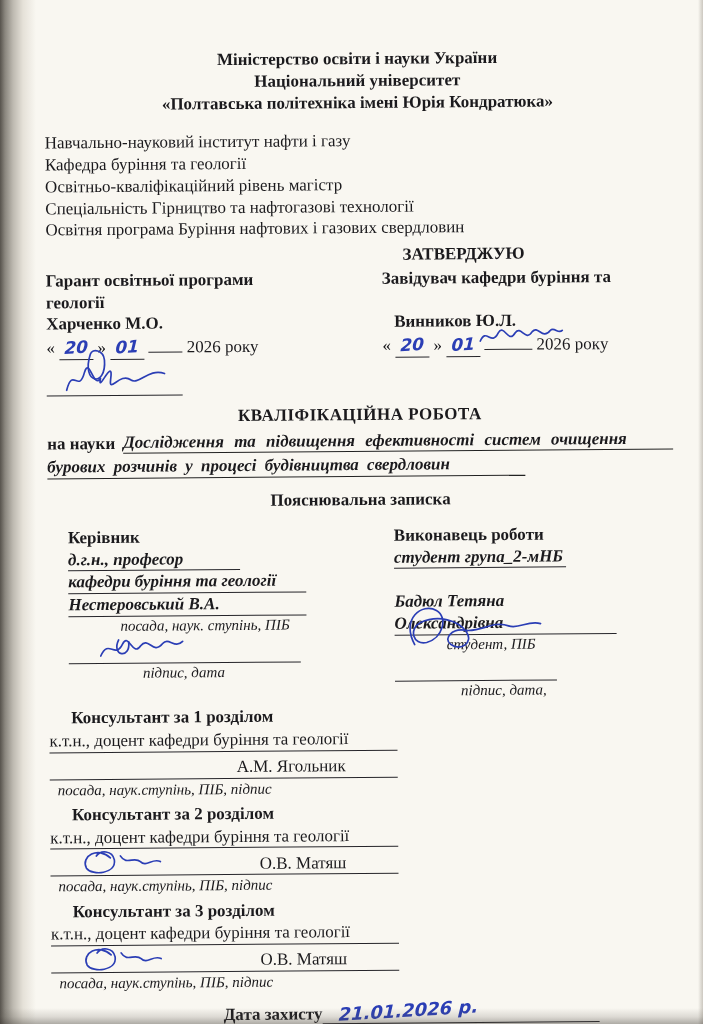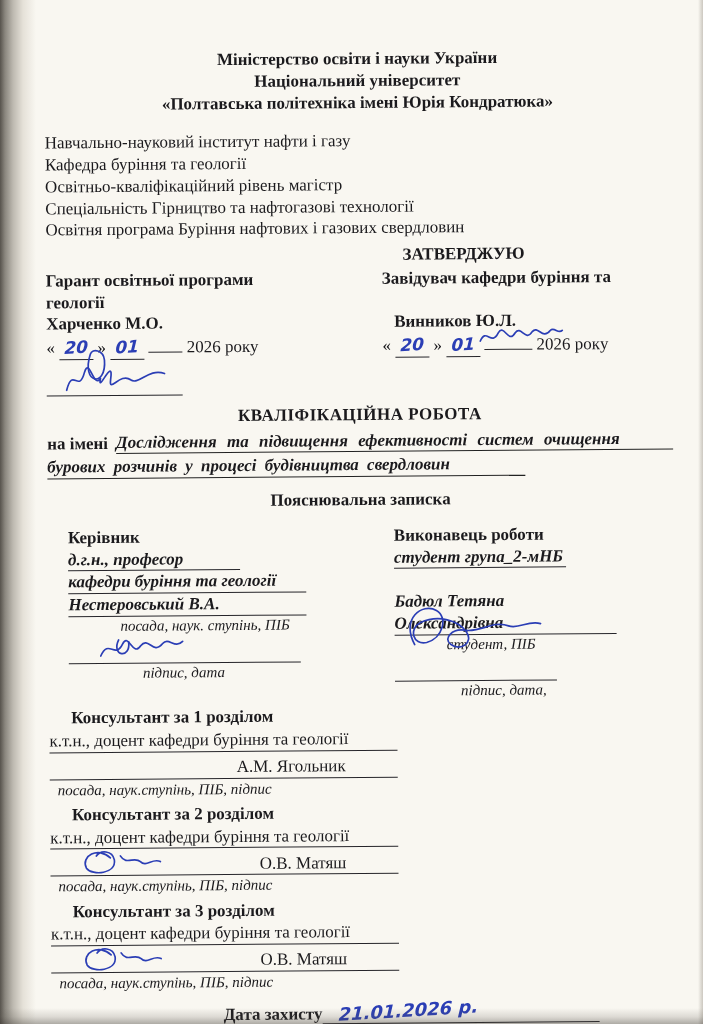--- a/index.html
+++ b/index.html
@@ -162,21 +162,21 @@
             </svg>
           </span>
           <span>2026 року</span>
         </div>
       </div>
     </div>
 
     <div class="work-title center b">КВАЛІФІКАЦІЙНА РОБОТА</div>
 
     <div class="theme-row">
-      <span class="theme-label">на імені</span>
+      <span class="theme-label">на науки</span>
       <span class="theme-fill">Дослідження та підвищення ефективності систем очищення</span>
     </div>
     <div class="theme-line2">бурових розчинів у процесі будівництва свердловин</div>
 
     <div class="subtitle center b">Пояснювальна записка</div>
 
     <div class="cols">
       <div class="col-l">
         <div class="b">Керівник</div>
         <span class="u w170">д.г.н., професор</span>

